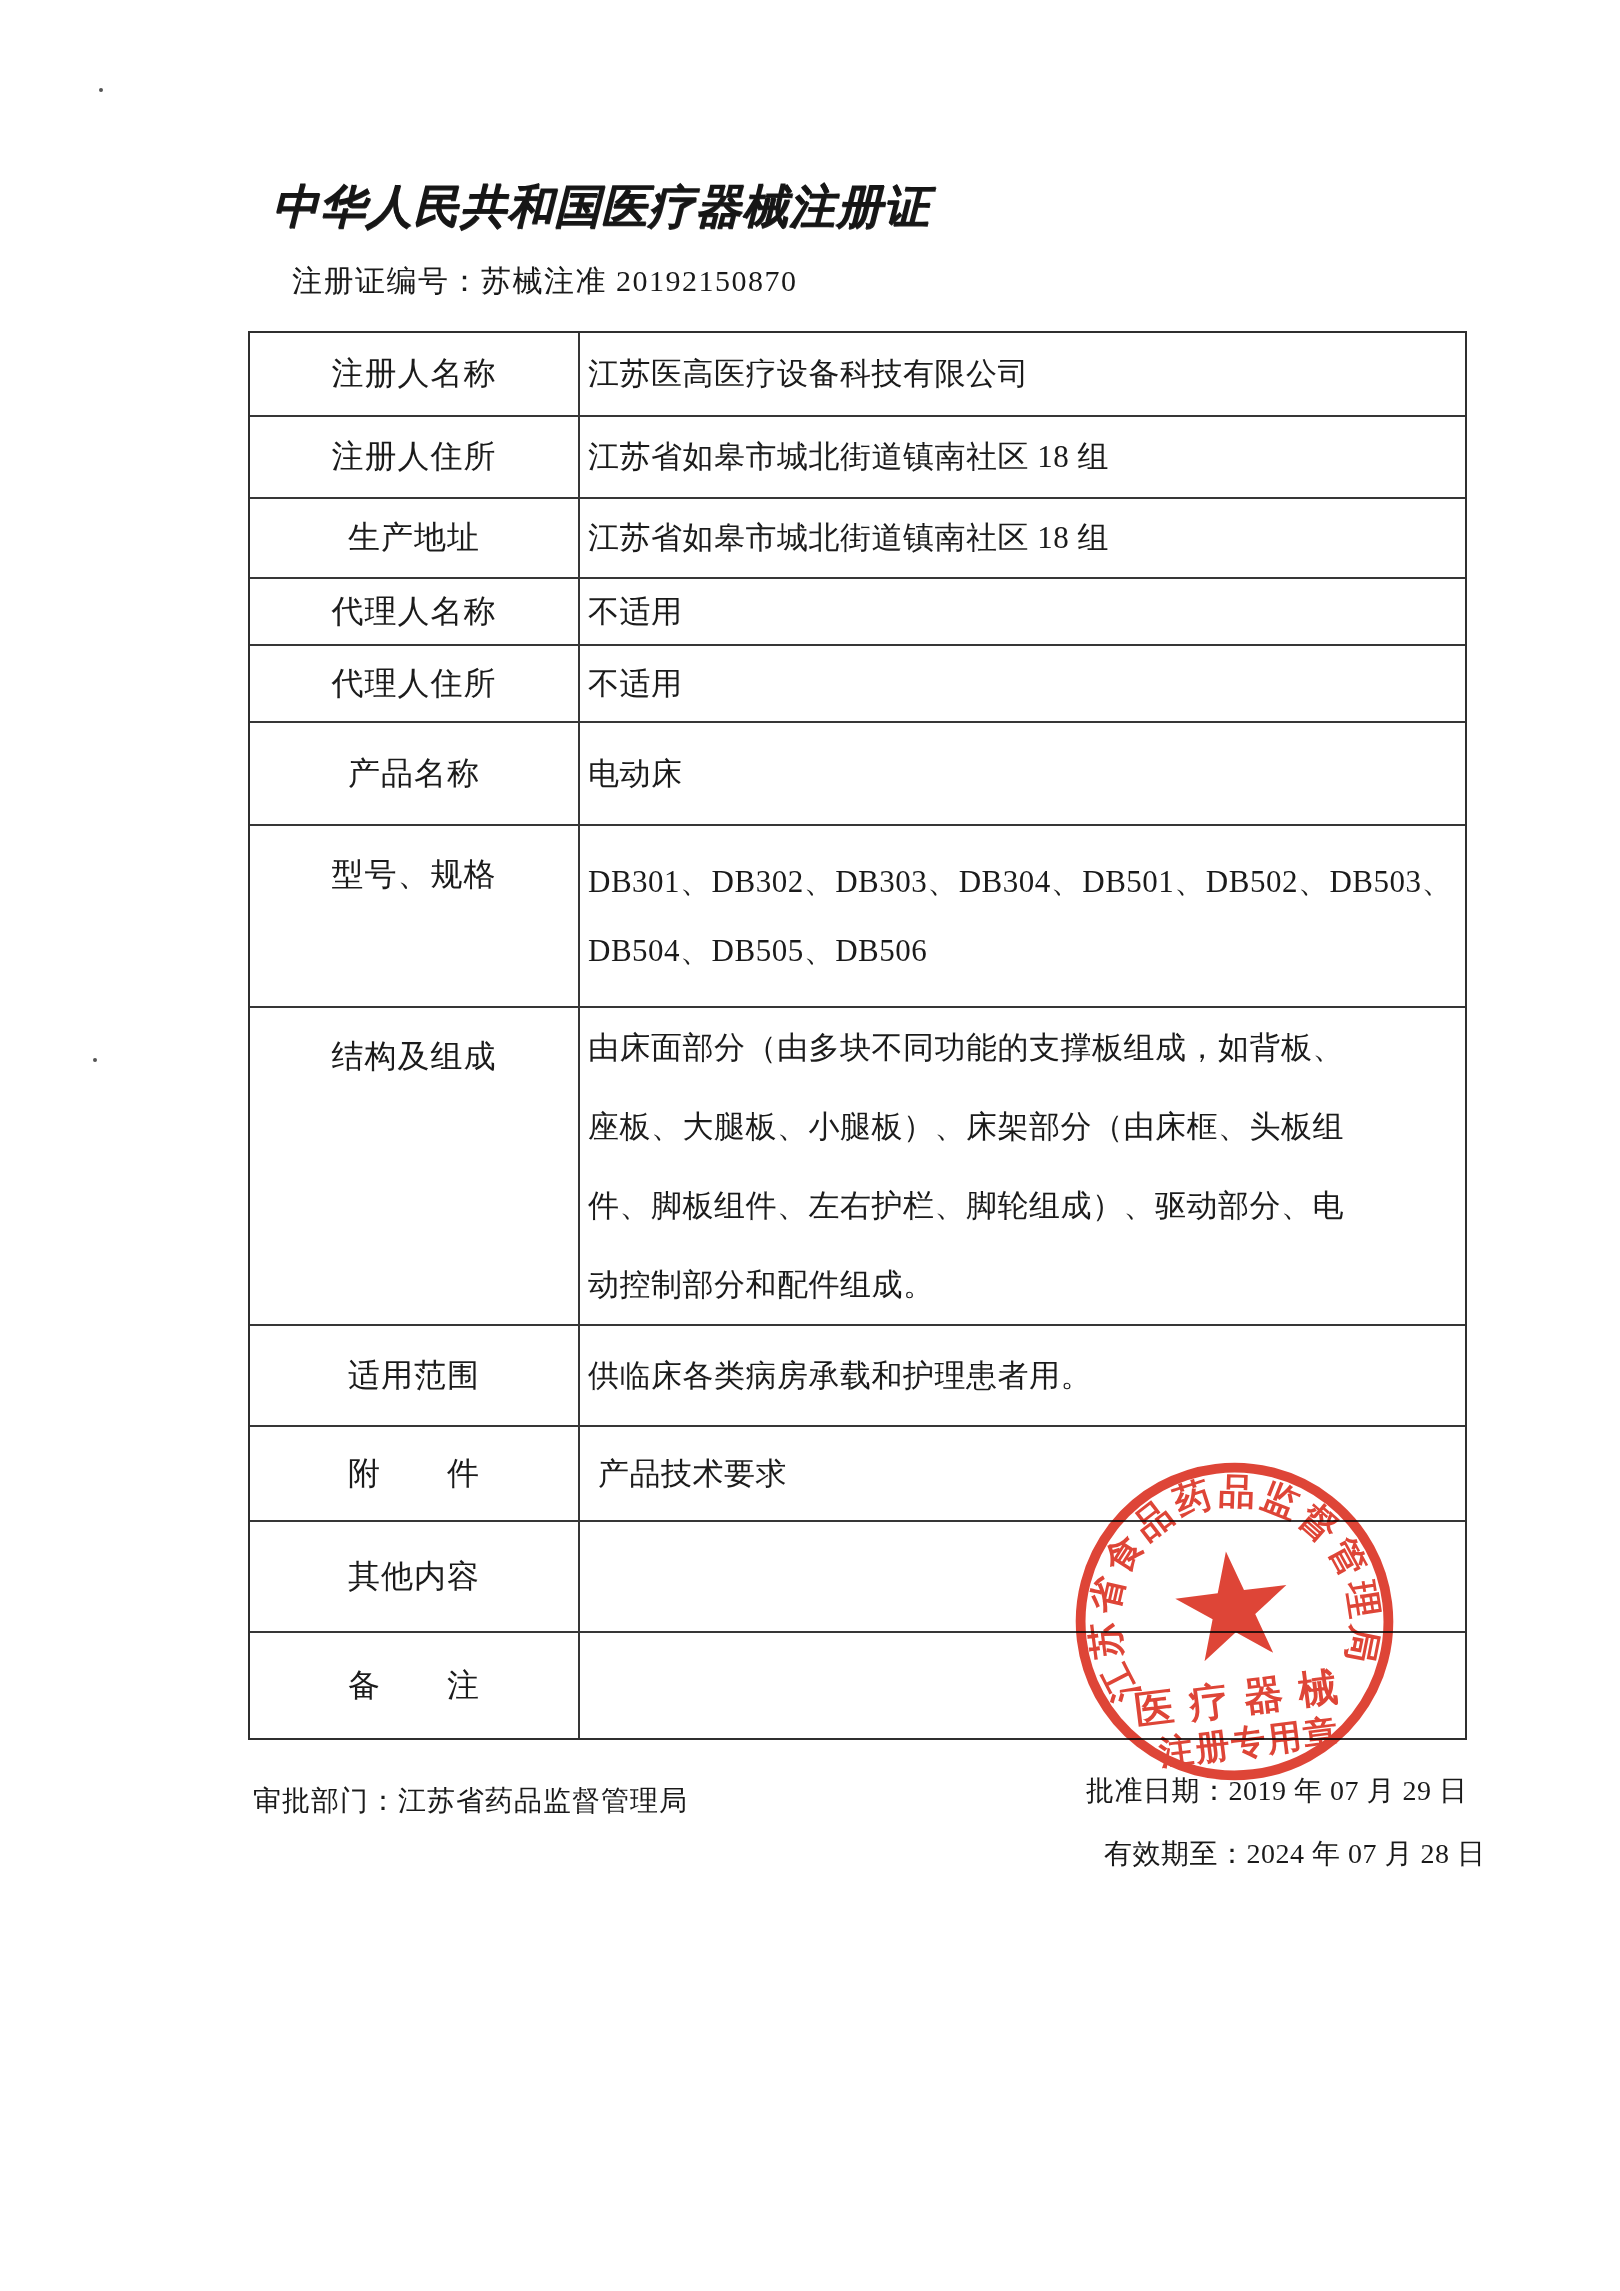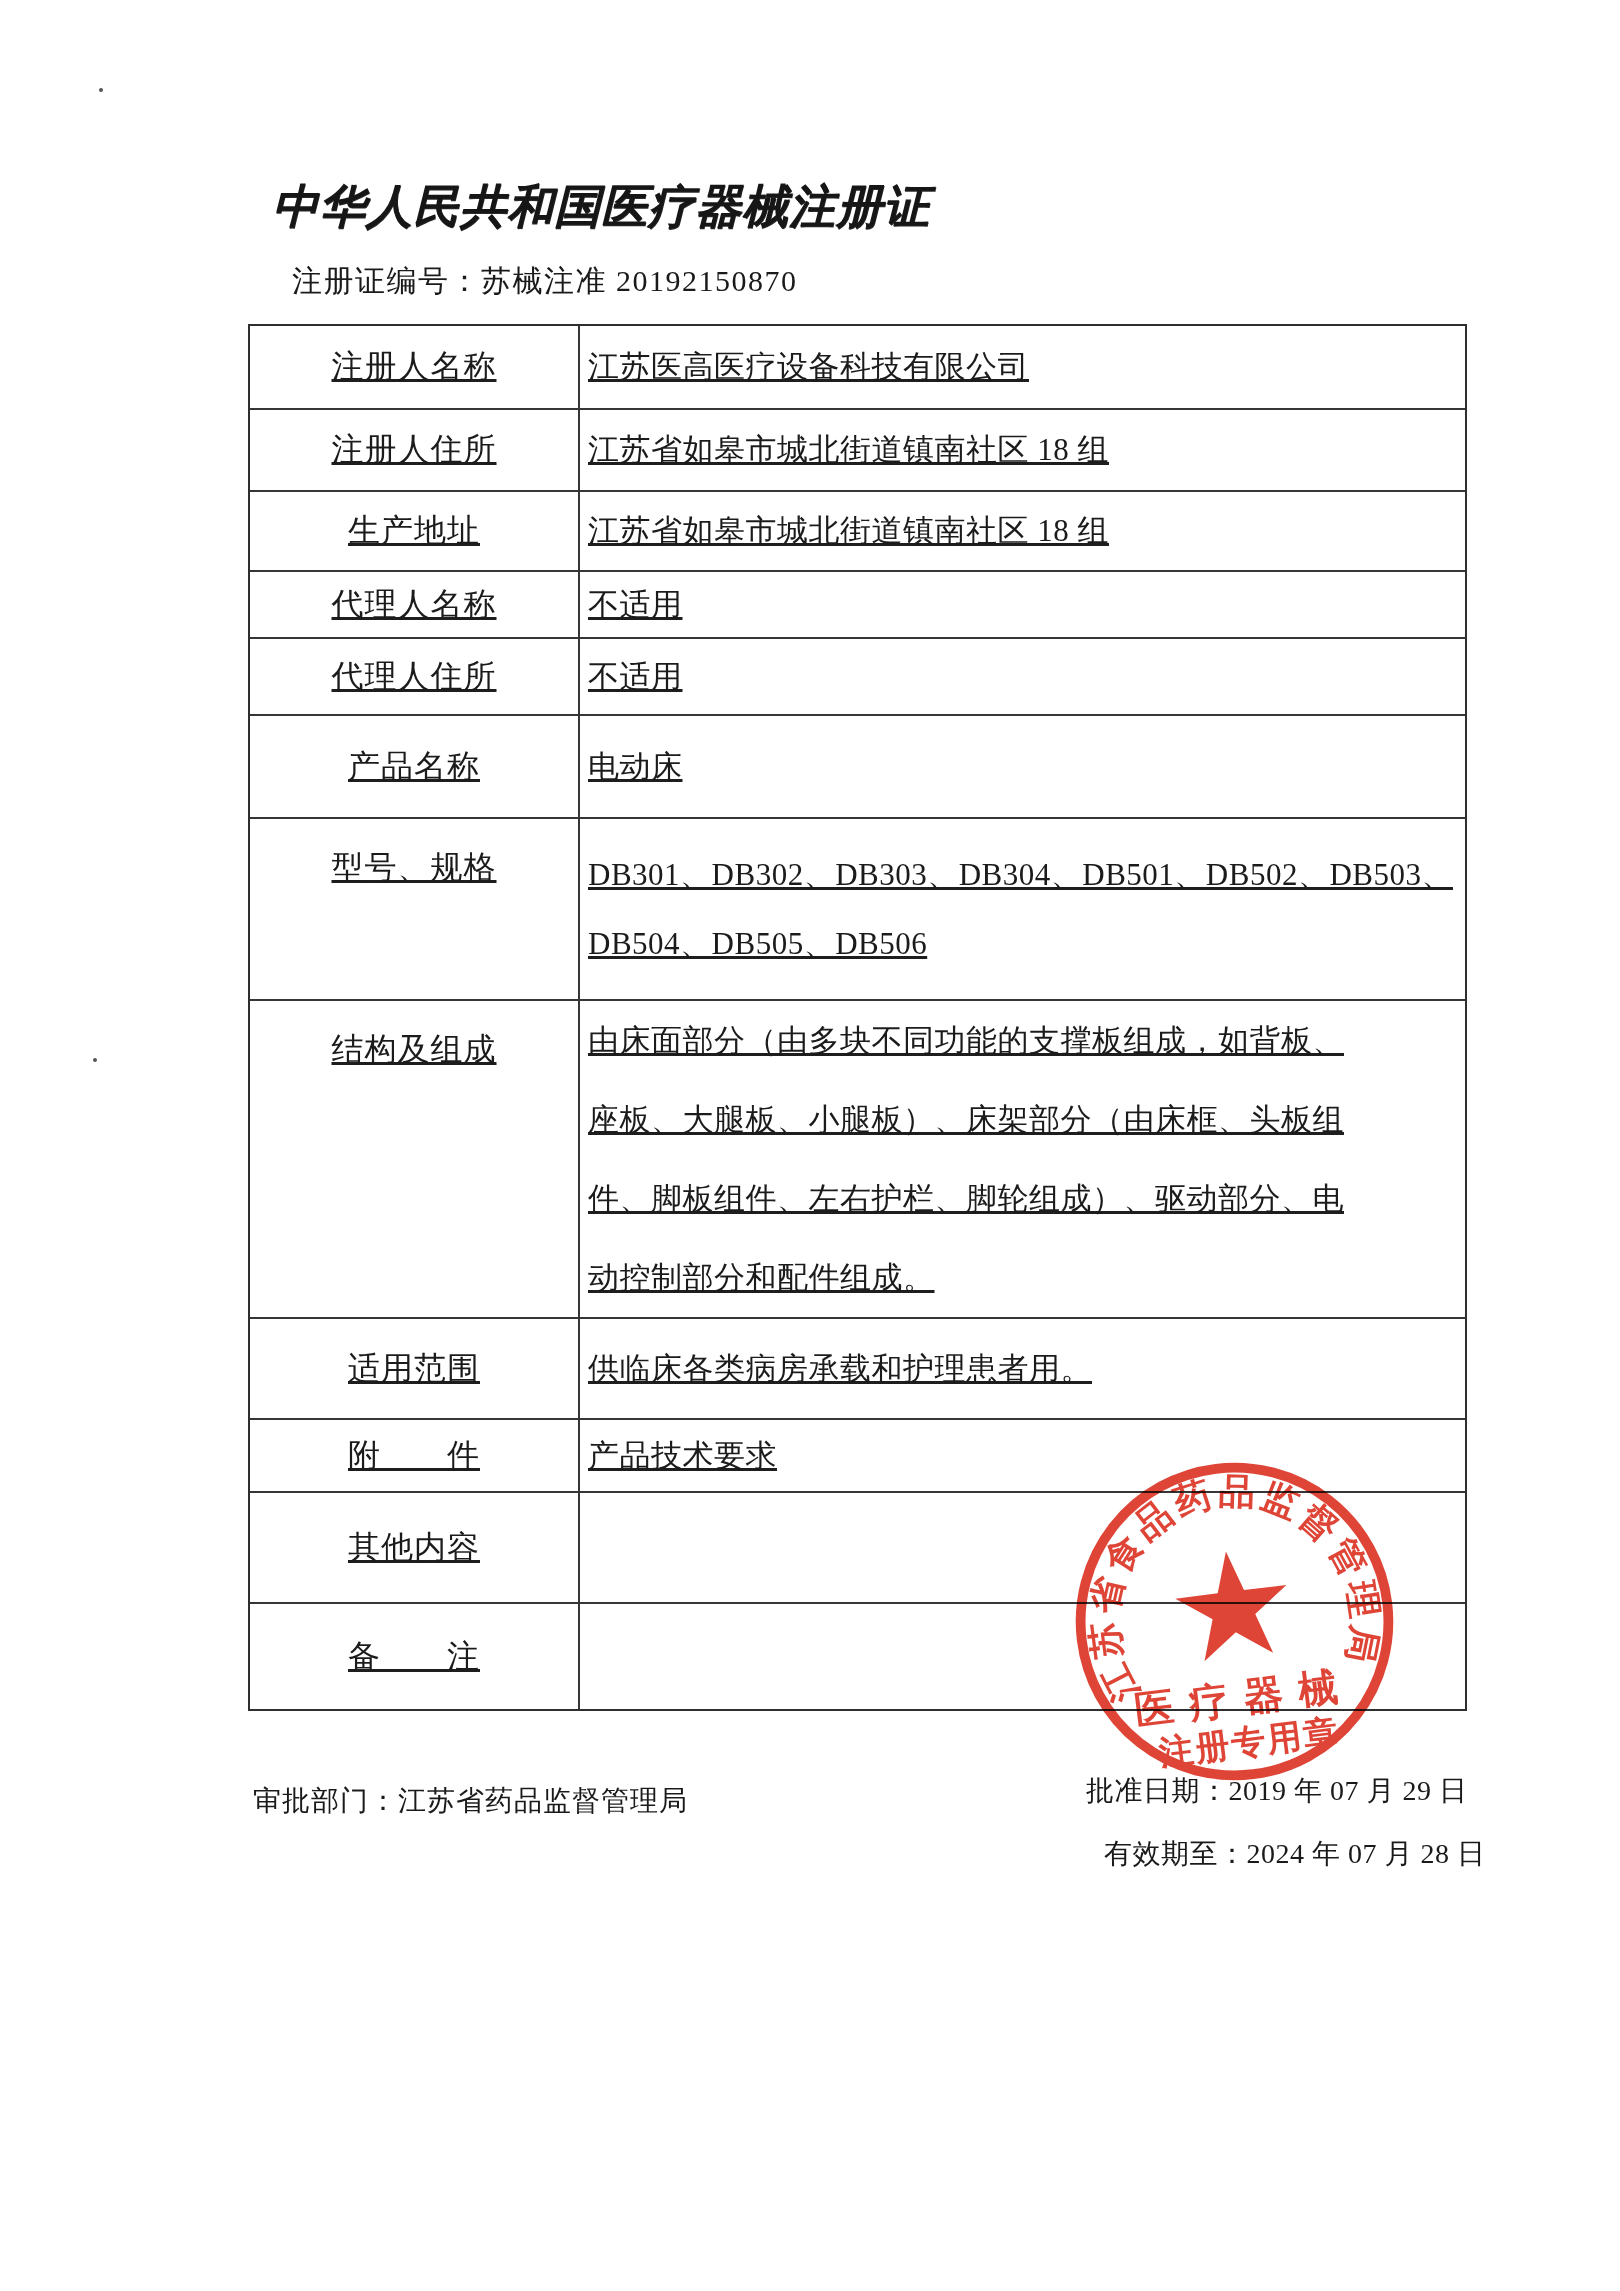--- a/index.html
+++ b/index.html
@@ -17,44 +17,43 @@
     font-size:46px;font-weight:bold;letter-spacing:1px;
     color:#161616;
     text-shadow:0.5px 0.5px 0 #2a2a2a;
     font-style:italic;
   }
   .regline{
     position:absolute;left:292px;top:261px;
     font-size:30px;letter-spacing:1.5px;color:#1a1a1a;
   }
   .tbl{
-    position:absolute;left:248px;top:324px;width:1219px;
+    position:absolute;left:248px;top:331px;width:1219px;
     border:2.9px solid #2f2f2f;
     box-sizing:border-box;
-    text-decoration:underline;
   }
   .row{display:flex;border-bottom:2px solid #363636;box-sizing:border-box;}
   .row:last-child{border-bottom:none;}
   .cl{
     width:330px;flex:0 0 330px;
     border-right:2px solid #363636;box-sizing:border-box;
     display:flex;align-items:center;justify-content:center;
     font-size:32px;letter-spacing:1px;color:#1b1b1b;
   }
   .cl.top{align-items:flex-start;padding-top:27px;}
   .cv{
     flex:1;box-sizing:border-box;
     display:flex;flex-direction:column;justify-content:center;
     padding-left:8px;padding-right:9.8px;
     font-size:31px;letter-spacing:0.5px;color:#1b1b1b;
   }
   .r1{height:84px;} .r2{height:82px;} .r3{height:80px;}
   .r4{height:67px;} .r5{height:77px;} .r6{height:103px;}
   .r7{height:182px;} .r8{height:318px;}
-  .r9{height:101px;} .r10{height:73px;}
+  .r9{height:101px;} .r10{height:95px;gap:10px;}
   .r11{height:111px;} .r12{height:105px;}
   .r7 .cv .ln{line-height:69px;}
   .r8 .cv .ln{line-height:79px;}
   .footer-left{
     position:absolute;left:253px;top:1782px;
     font-size:28px;letter-spacing:1px;color:#1a1a1a;
   }
   .footer-date1{
     position:absolute;left:1086px;top:1772px;
     font-size:28px;letter-spacing:0.5px;color:#1a1a1a;

